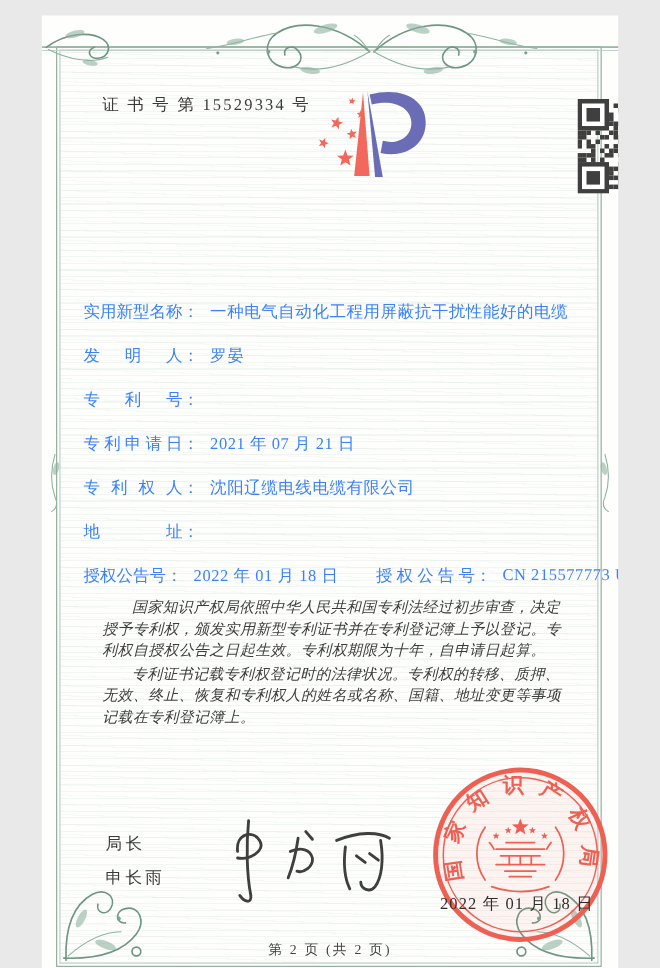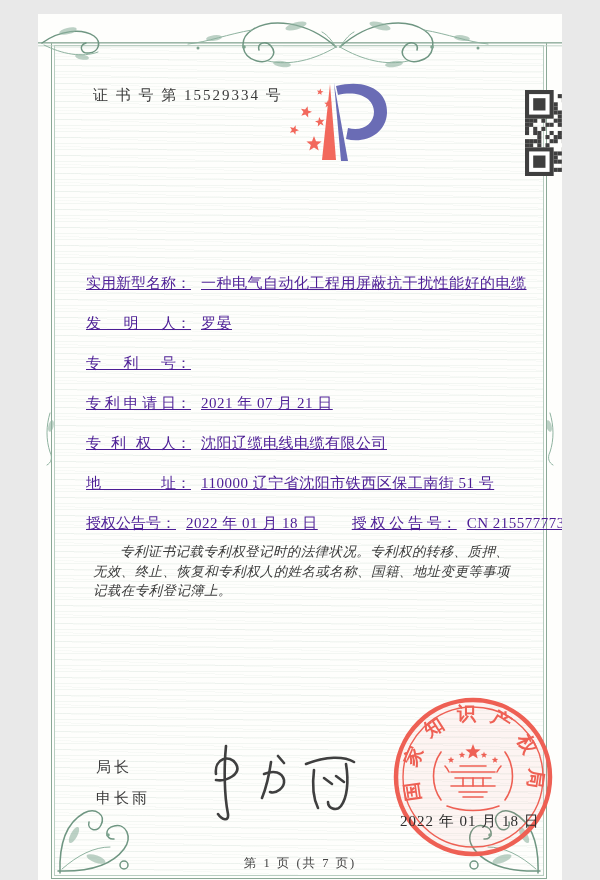--- a/index.html
+++ b/index.html
@@ -29,21 +29,21 @@
   .orn.thin{stroke-width:1;stroke:#8fb3a0;}
   .leaf{fill:#8fb3a0;opacity:.6;}
   .dot{fill:#7da48f;}
 
   .content{position:absolute;inset:0;z-index:4;}
   .certno{position:absolute;left:55px;top:72px;font-size:15px;letter-spacing:2px;color:#3a3a3a;}
   .logo{position:absolute;left:232px;top:64px;}
   .qr{position:absolute;left:487px;top:76px;}
   .title{position:absolute;top:180px;left:0;width:100%;text-align:center;
     font-size:34px;font-weight:bold;letter-spacing:9px;text-indent:9px;color:#3b3b3b;}
-  .fields{position:absolute;left:48px;right:36px;top:260px;font-size:15px;color:#4c1d95;text-decoration:underline;}
+  .fields{position:absolute;left:38px;right:36px;top:260px;font-size:15px;color:#3b82f6;}
   .row{display:flex;align-items:baseline;height:20px;margin-bottom:20px;white-space:nowrap;}
   .lab{display:inline-block;width:6em;text-align:justify;text-align-last:justify;}
   .val{margin-left:10px;letter-spacing:.5px;}
   .grant2{margin-left:34px;display:flex;align-items:center;}
   .paras{position:absolute;left:55px;right:42px;top:528px;font-size:13.5px;line-height:19.5px;
     color:#3c3c3c;font-style:italic;letter-spacing:.4px;}
   .paras p{margin:0 0 2px 0;text-indent:2em;}
   .signer{position:absolute;left:58px;top:744px;font-size:15px;letter-spacing:3px;color:#3a3a3a;}
   .signer div{margin-bottom:12px;}
   .signature{position:absolute;left:148px;top:720px;z-index:5;}
@@ -305,35 +305,35 @@
         <span class="val">2021 年 07 月 21 日</span>
       </div>
       <div class="row">
         <span class="lab">专利权人</span>
           <span>：</span>
         <span class="val">沈阳辽缆电线电缆有限公司</span>
       </div>
       <div class="row">
         <span class="lab">地址</span>
           <span>：</span>
-        <span class="val">110000 辽宁省沈阳市铁西区保工南街 51 号</span>
       </div>
       <div class="row">
         <span class="lab">授权公告号</span>
           <span>：</span>
         <span class="val">2022 年 01 月 18 日</span>
         <span class="grant2">
           <span class="lab">授权公告号</span>
             <span>：</span>
           <span class="val">CN 215577773 U</span>
         </span>
       </div>
     </div>
 
     <div class="paras">
+      <p>国家知识产权局依照中华人民共和国专利法经过初步审查，决定授予专利权，颁发实用新型专利证书并在专利登记簿上予以登记。专利权自授权公告之日起生效。专利权期限为十年，自申请日起算。</p>
       <p>专利证书记载专利权登记时的法律状况。专利权的转移、质押、无效、终止、恢复和专利权人的姓名或名称、国籍、地址变更等事项记载在专利登记簿上。</p>
     </div>
 
     <div class="signer">
       <div>局长</div>
       <div>申长雨</div>
     </div>
 
     <svg class="signature" width="190" height="92" viewBox="0 0 190 92">
       <path class="sig" d="M30,40 C28,24 44,20 50,30 C56,40 40,48 30,46"></path>
@@ -375,16 +375,16 @@
           <path d="M-14,10 L14,10 M-10,15 L10,15"></path>
           <path d="M-32,18 C-42,4 -42,-16 -32,-30"></path>
           <path d="M32,18 C42,4 42,-16 32,-30"></path>
           <path d="M-26,24 C-10,30 10,30 26,24"></path>
         </g>
       </g>
     </svg>
 
     <div class="sealdate">2022 年 01 月 18 日</div>
 
-    <div class="footer">第 1 页 (共 7 页)</div>
+    <div class="footer">第 2 页 (共 2 页)</div>
 
   </div>
 </div>
 
 </body></html>

